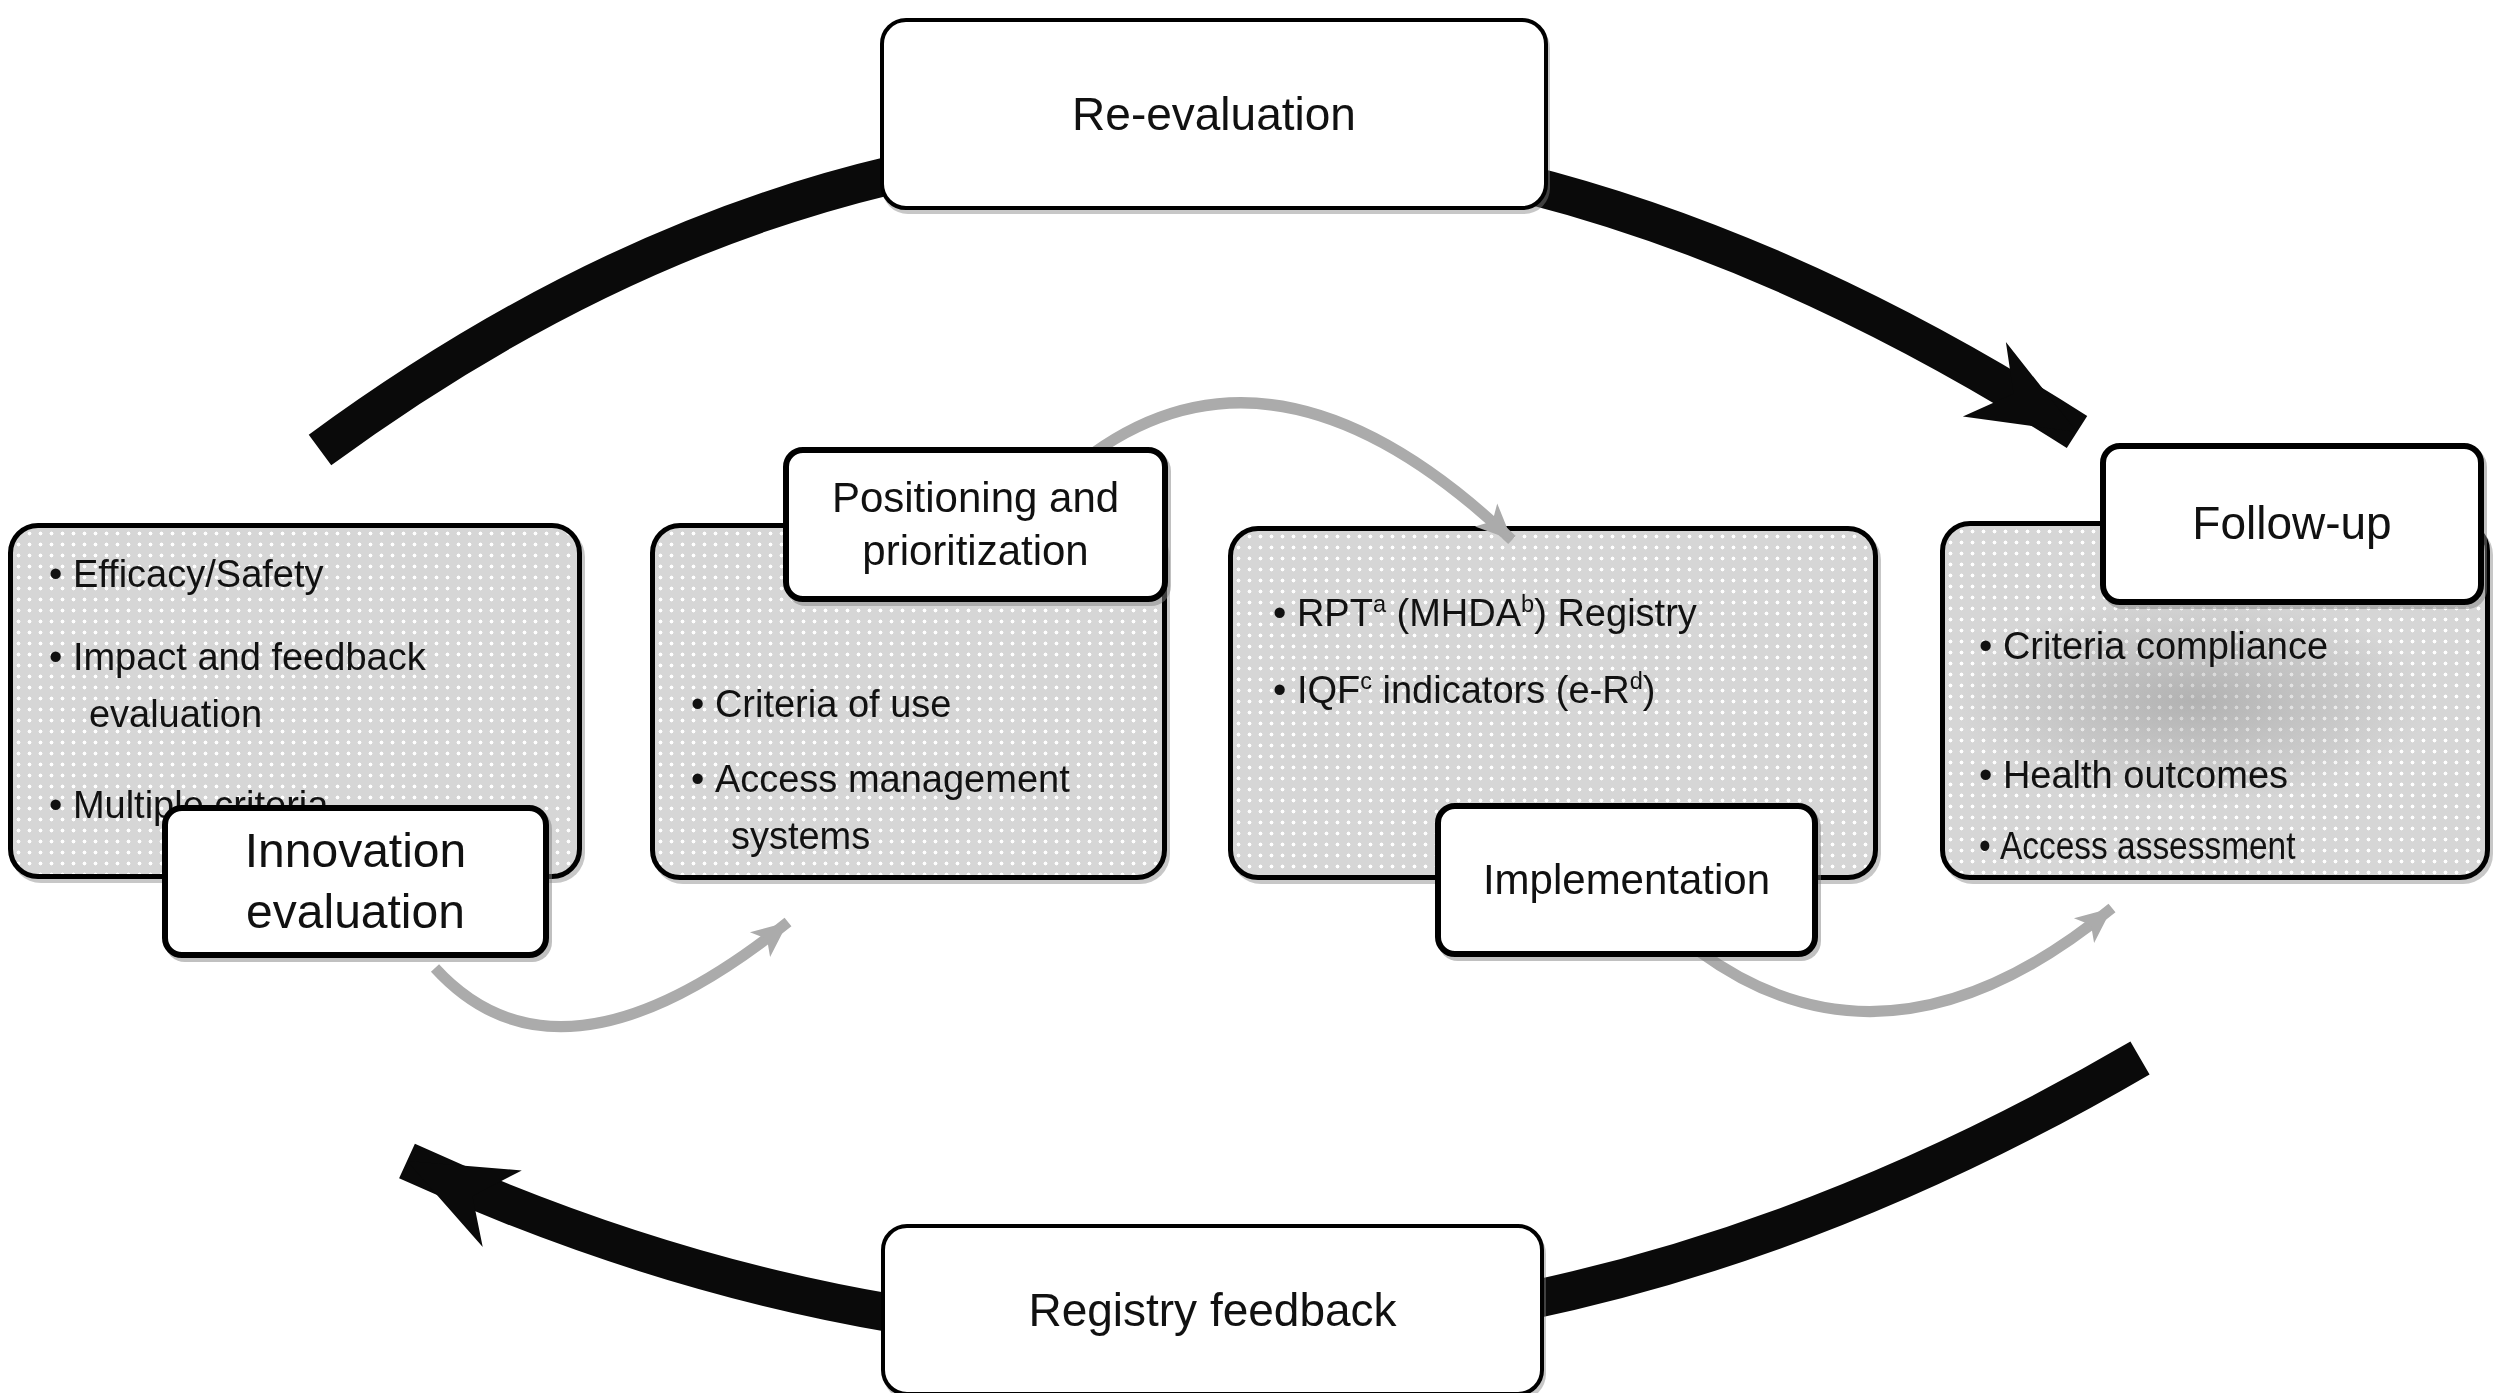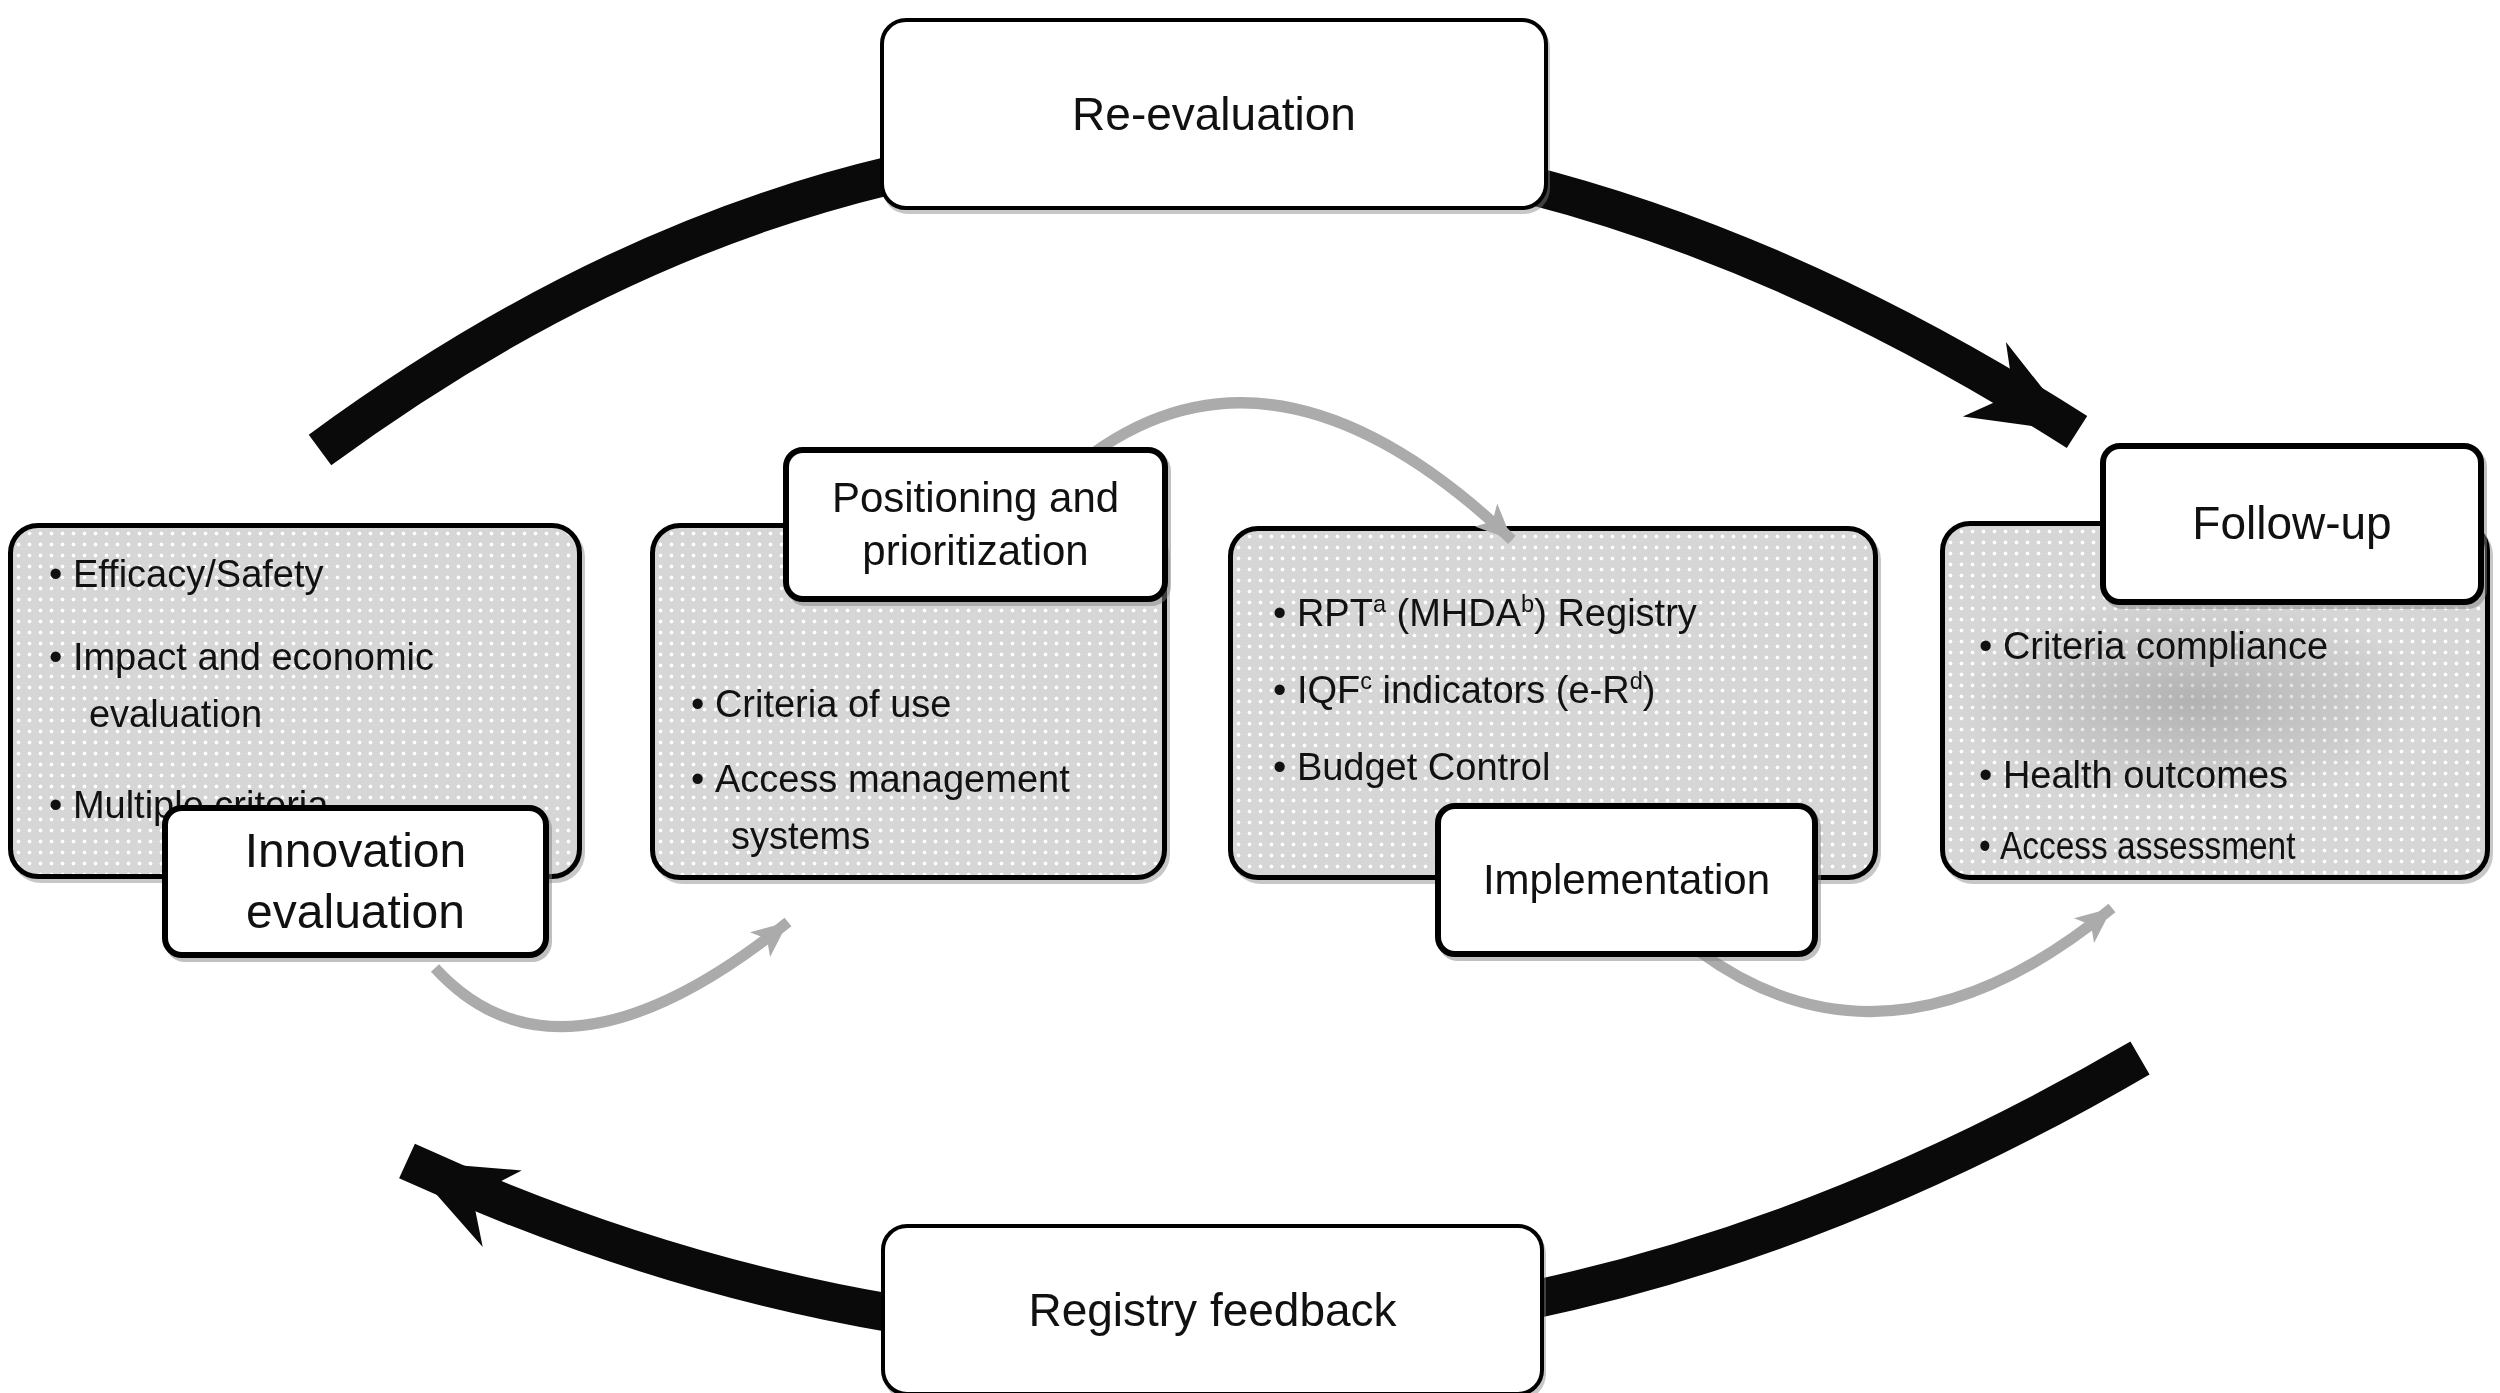--- a/index.html
+++ b/index.html
@@ -77,35 +77,34 @@
   .banner-bottom{left:881px;top:1214px;width:663px;height:172px;}
 </style>
 </head>
 <body>
 
 <div class="canvas">
 
   <div class="stage stage-innovation">
     <ul class="bullets">
         <li><span>•&nbsp;</span><span>Efficacy/Safety</span></li>
-        <li><span>•&nbsp;</span><span>Impact and economic evaluation</span></li>
+        <li><span>•&nbsp;</span><span>Impact and feedback evaluation</span></li>
         <li><span>•&nbsp;</span><span>Multiple criteria</span></li>
       </ul>
   </div>
   <div class="stage stage-positioning">
     <ul class="bullets">
         <li><span>•&nbsp;</span><span>Criteria of use</span></li>
         <li><span>•&nbsp;</span><span>Access management systems</span></li>
       </ul>
   </div>
   <div class="stage stage-implementation">
     <ul class="bullets">
         <li><span>•&nbsp;</span><span>RPT</span><sup>a</sup><span> (MHDA</span><sup>b</sup><span>) Registry</span></li>
         <li><span>•&nbsp;</span><span>IQF</span><sup>c</sup><span> indicators (e-R</span><sup>d</sup><span>)</span></li>
-        <li><span>•&nbsp;</span><span>Budget Control</span></li>
       </ul>
   </div>
   <div class="stage stage-followup smudge">
     <ul class="bullets">
         <li><span>•&nbsp;</span><span>Criteria compliance</span></li>
         <li><span>•&nbsp;</span><span>Health outcomes</span></li>
         <li><span>•&nbsp;</span><span>Access assessment</span></li>
       </ul>
   </div>
 

